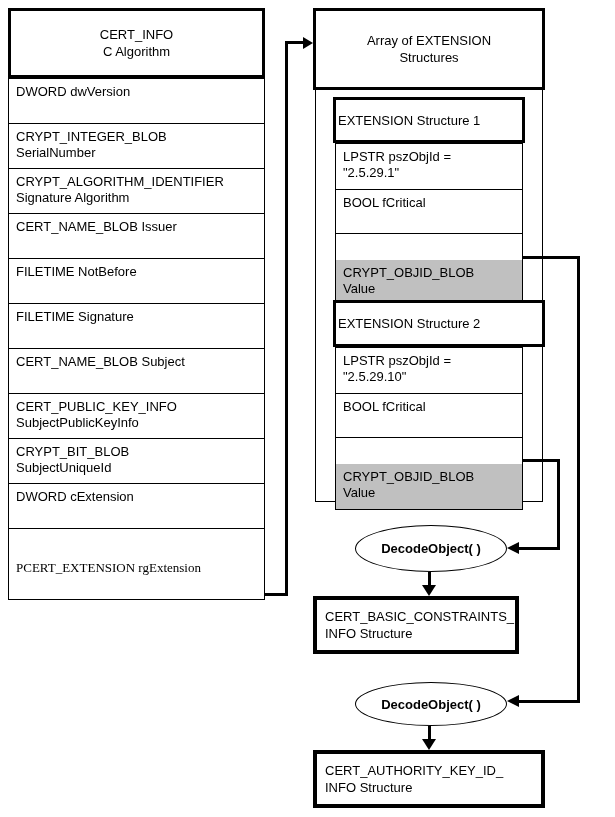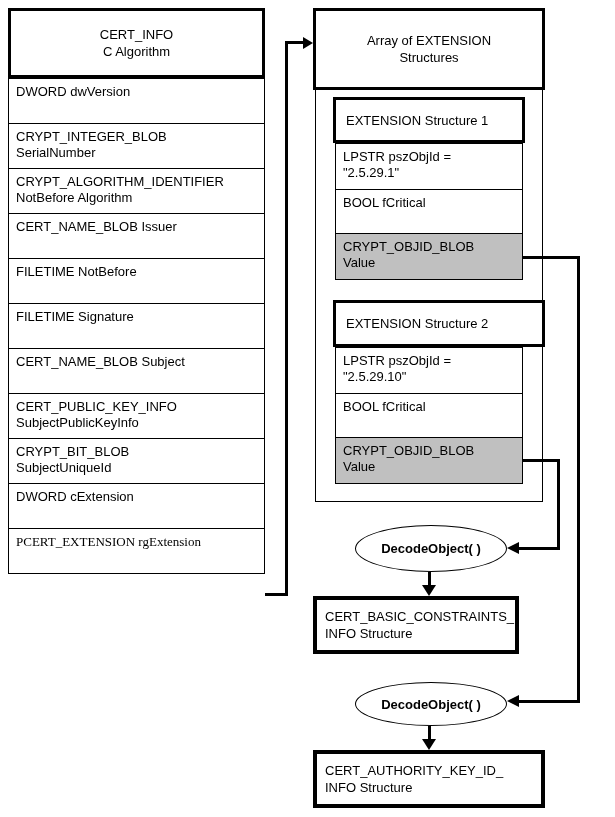--- a/index.html
+++ b/index.html
@@ -6,34 +6,34 @@
   .canvas{
     position:relative;width:615px;height:817px;background:#ffffff;
     font-family:"Liberation Sans",sans-serif;font-size:13px;color:#000;
     overflow:hidden;
   }
   .box-thick{
     position:absolute;box-sizing:border-box;border:3px solid #000;background:#fff;
     display:flex;align-items:center;justify-content:center;text-align:center;
     white-space:pre-line;line-height:17px;
   }
-  .box-thick.left-align{justify-content:flex-start;text-align:left;padding-left:10px;}
+  .box-thick.left-align{justify-content:flex-start;text-align:left;padding-left:2px;}
   .result-box{
     position:absolute;box-sizing:border-box;border:4px solid #000;background:#fff;
     display:flex;flex-direction:column;justify-content:center;
     padding-left:8px;white-space:pre-line;line-height:17px;
   }
   .rows{
     position:absolute;box-sizing:border-box;border:1px solid #000;background:#fff;
   }
   .row{
     box-sizing:border-box;border-bottom:1px solid #000;
     padding:5px 4px 0 7px;white-space:pre-line;line-height:16px;
   }
-  .row:last-child{border-bottom:none;}
+  .row:last-child{border-bottom:none;margin-top:26px;}
   .cert-row{height:45px;}
   .cert-row:last-child{height:44px;font-family:Liberation Serif, serif;}
   .gray{background:#c0c0c0;}
   .container-box{position:absolute;box-sizing:border-box;border:1px solid #000;background:#fff;}
   .ellipse{
     position:absolute;box-sizing:border-box;border:1px solid #000;border-radius:50%;
     background:#fff;display:flex;align-items:center;justify-content:center;
     font-weight:bold;
   }
   .line{position:absolute;background:#000;}
@@ -53,21 +53,21 @@
 <div class="canvas">
 
   <div class="box-thick" style="left:8px;top:8px;width:257px;height:70px">CERT_INFO
 C Algorithm</div>
 
   <div class="rows" style="left:8px;top:78px;width:257px">
     <div class="row cert-row">DWORD dwVersion</div>
     <div class="row cert-row">CRYPT_INTEGER_BLOB
 SerialNumber</div>
     <div class="row cert-row">CRYPT_ALGORITHM_IDENTIFIER
-NotBefore Algorithm</div>
+Signature Algorithm</div>
     <div class="row cert-row">CERT_NAME_BLOB Issuer</div>
     <div class="row cert-row">FILETIME NotBefore</div>
     <div class="row cert-row">FILETIME Signature</div>
     <div class="row cert-row">CERT_NAME_BLOB Subject</div>
     <div class="row cert-row">CERT_PUBLIC_KEY_INFO
 SubjectPublicKeyInfo</div>
     <div class="row cert-row">CRYPT_BIT_BLOB
 SubjectUniqueId</div>
     <div class="row cert-row">DWORD cExtension</div>
     <div class="row cert-row">PCERT_EXTENSION rgExtension</div>

